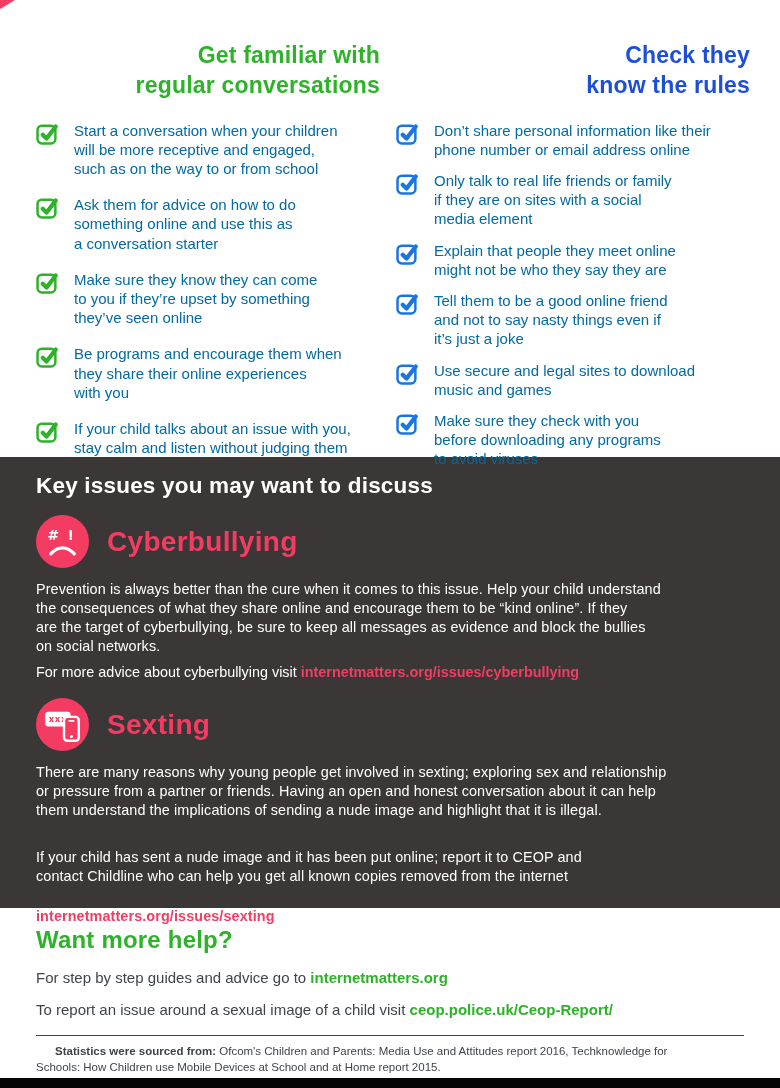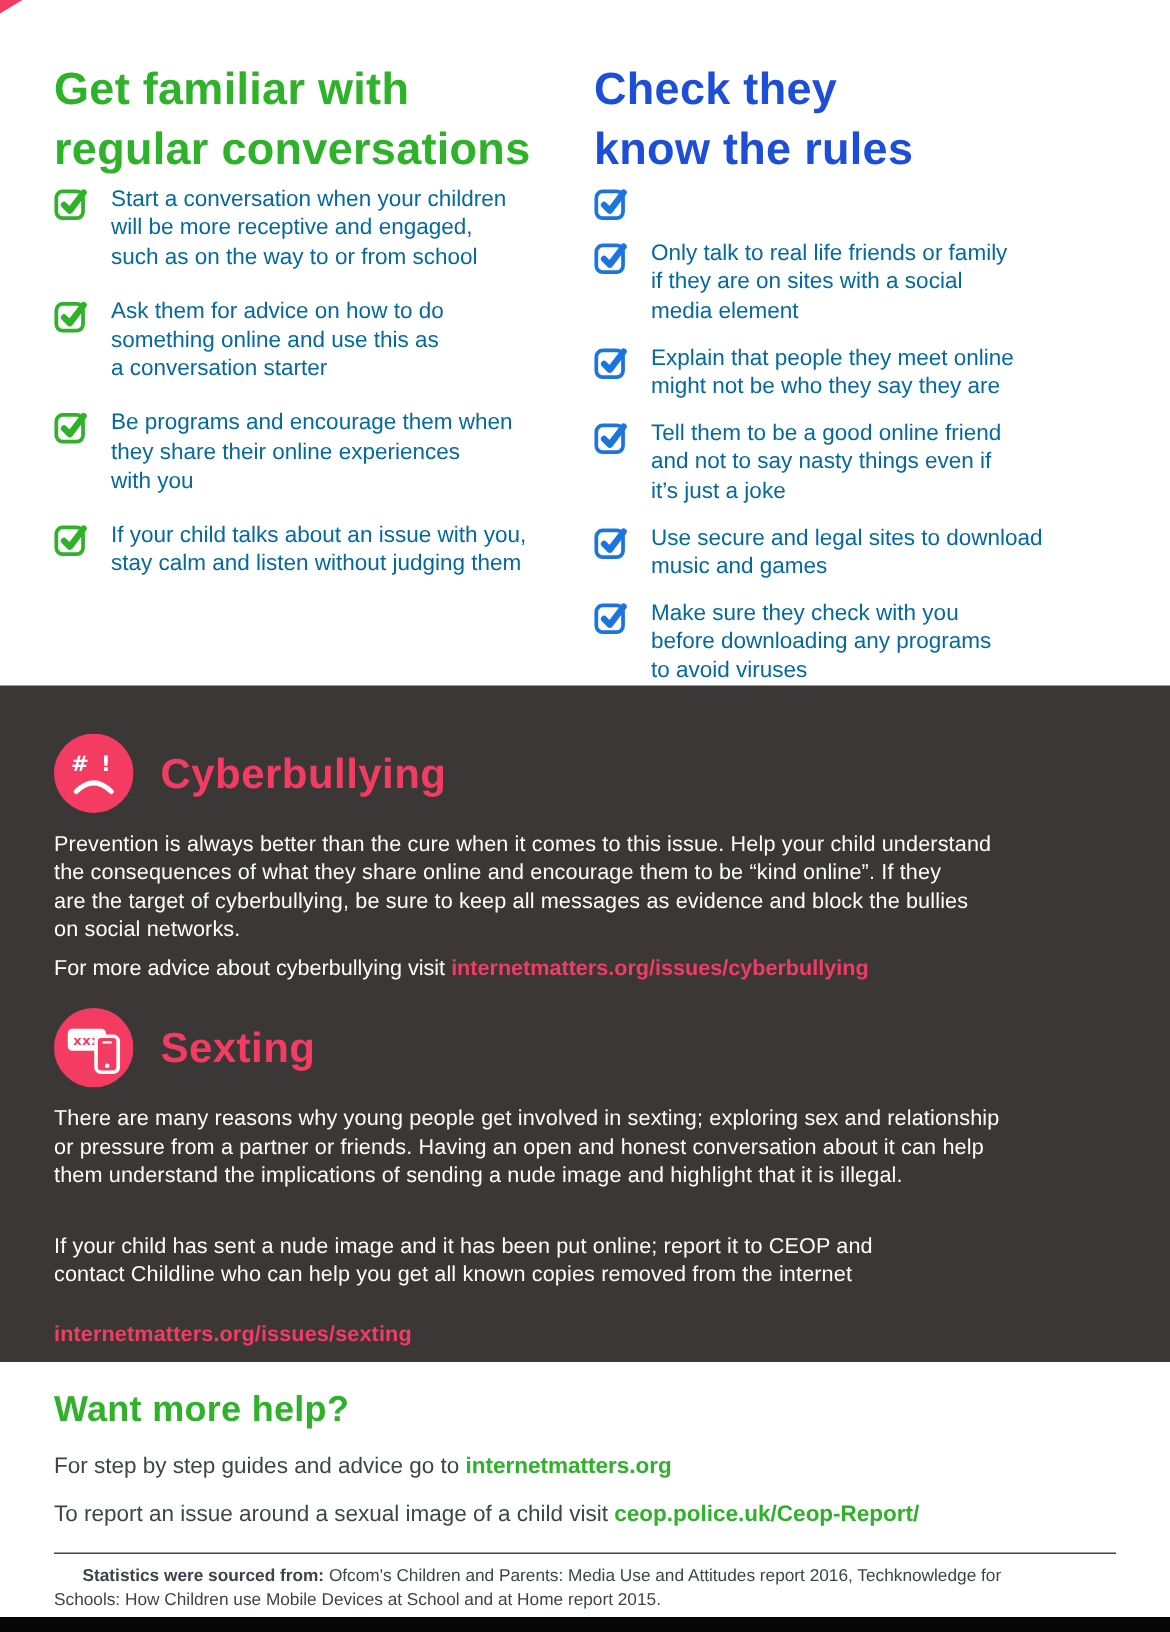--- a/index.html
+++ b/index.html
@@ -10,22 +10,22 @@
   }
   .corner-accent{
     position:absolute; top:0; left:0; width:0; height:0;
     border-top:9px solid #F43C63; border-right:15px solid transparent;
   }
   
   .top-section{ height:457px; display:flex; padding:40px 30px 0 36px; gap:16px; }
   .col-left{ width:344px; flex:none; }
   .col-right{ flex:1; }
   .col-heading{
-    font-size:30px; font-weight:bold; line-height:1.32; white-space:pre-line;
-    margin-bottom:4px; letter-spacing:.2px;
+    font-size:23px; font-weight:bold; line-height:1.32; white-space:pre-line;
+    margin-bottom:20px; letter-spacing:.2px;text-align:right;
   }
   .col-heading.green{ color:#2EB229; }
   .col-heading.blue{ color:#1d4ed8; }
   .check-item{ display:flex; gap:15px; align-items:flex-start; }
   .col-left .check-item{ margin-bottom:17px; }
   .col-right .check-item{ margin-bottom:12px; }
   .check-icon{ flex:none; width:23px; height:23px; margin-top:1px; }
   .check-icon.green{ color:#2EB229; }
   .check-icon.blue{ color:#1B74E0; }
   .check-text{ font-size:15px; line-height:1.28; white-space:pre-line; color:#0369a1; }
@@ -81,20 +81,29 @@
           </svg>
         <div class="check-text">Ask them for advice on how to do
 something online and use this as
 a conversation starter</div>
       </div>
       <div class="check-item">
         <svg class="check-icon green" viewBox="0 0 24 24">
             <rect x="1.6" y="3.8" width="18.6" height="18.6" rx="4.5" fill="none" stroke="currentColor" stroke-width="2.6"></rect>
             <path d="M7 13.2 L11 17.2 L20.6 4.6" fill="none" stroke="currentColor" stroke-width="4.4" stroke-linecap="round" stroke-linejoin="round"></path>
           </svg>
+        <div class="check-text">Make sure they know they can come
+to you if they’re upset by something
+they’ve seen online</div>
+      </div>
+      <div class="check-item">
+        <svg class="check-icon green" viewBox="0 0 24 24">
+            <rect x="1.6" y="3.8" width="18.6" height="18.6" rx="4.5" fill="none" stroke="currentColor" stroke-width="2.6"></rect>
+            <path d="M7 13.2 L11 17.2 L20.6 4.6" fill="none" stroke="currentColor" stroke-width="4.4" stroke-linecap="round" stroke-linejoin="round"></path>
+          </svg>
         <div class="check-text">Be programs and encourage them when
 they share their online experiences
 with you</div>
       </div>
       <div class="check-item">
         <svg class="check-icon green" viewBox="0 0 24 24">
             <rect x="1.6" y="3.8" width="18.6" height="18.6" rx="4.5" fill="none" stroke="currentColor" stroke-width="2.6"></rect>
             <path d="M7 13.2 L11 17.2 L20.6 4.6" fill="none" stroke="currentColor" stroke-width="4.4" stroke-linecap="round" stroke-linejoin="round"></path>
           </svg>
         <div class="check-text">If your child talks about an issue with you,
@@ -104,20 +113,22 @@
 
     <div class="col-right">
       <div class="col-heading blue">Check they
 know the rules</div>
 
       <div class="check-item">
         <svg class="check-icon blue" viewBox="0 0 24 24">
             <rect x="1.6" y="3.8" width="18.6" height="18.6" rx="4.5" fill="none" stroke="currentColor" stroke-width="2.6"></rect>
             <path d="M7 13.2 L11 17.2 L20.6 4.6" fill="none" stroke="currentColor" stroke-width="4.4" stroke-linecap="round" stroke-linejoin="round"></path>
           </svg>
+        <div class="check-text">Don’t share personal information like their
+phone number or email address online</div>
       </div>
       <div class="check-item">
         <svg class="check-icon blue" viewBox="0 0 24 24">
             <rect x="1.6" y="3.8" width="18.6" height="18.6" rx="4.5" fill="none" stroke="currentColor" stroke-width="2.6"></rect>
             <path d="M7 13.2 L11 17.2 L20.6 4.6" fill="none" stroke="currentColor" stroke-width="4.4" stroke-linecap="round" stroke-linejoin="round"></path>
           </svg>
         <div class="check-text">Only talk to real life friends or family
 if they are on sites with a social
 media element</div>
       </div>
@@ -152,20 +163,21 @@
             <path d="M7 13.2 L11 17.2 L20.6 4.6" fill="none" stroke="currentColor" stroke-width="4.4" stroke-linecap="round" stroke-linejoin="round"></path>
           </svg>
         <div class="check-text">Make sure they check with you
 before downloading any programs
 to avoid viruses</div>
       </div>
     </div>
   </div>
 
   <div class="dark-section">
+    <div class="key-heading">Key issues you may want to discuss</div>
 
     <div class="topic-header">
       <svg class="topic-icon" viewBox="0 0 52 52">
         <circle cx="26" cy="26" r="26" fill="#F43C63"></circle>
         <text x="17" y="24.5" text-anchor="middle" font-size="14" font-weight="bold" fill="#ffffff" font-family="'DejaVu Sans',sans-serif">#</text>
         <text x="34" y="24.5" text-anchor="middle" font-size="14" font-weight="bold" fill="#ffffff" font-family="'DejaVu Sans',sans-serif">!</text>
         <path d="M14.5 38 Q26 26.5 37.5 38" fill="none" stroke="#ffffff" stroke-width="3.2" stroke-linecap="round"></path>
       </svg>
       <div class="topic-title">Cyberbullying</div>
     </div>

